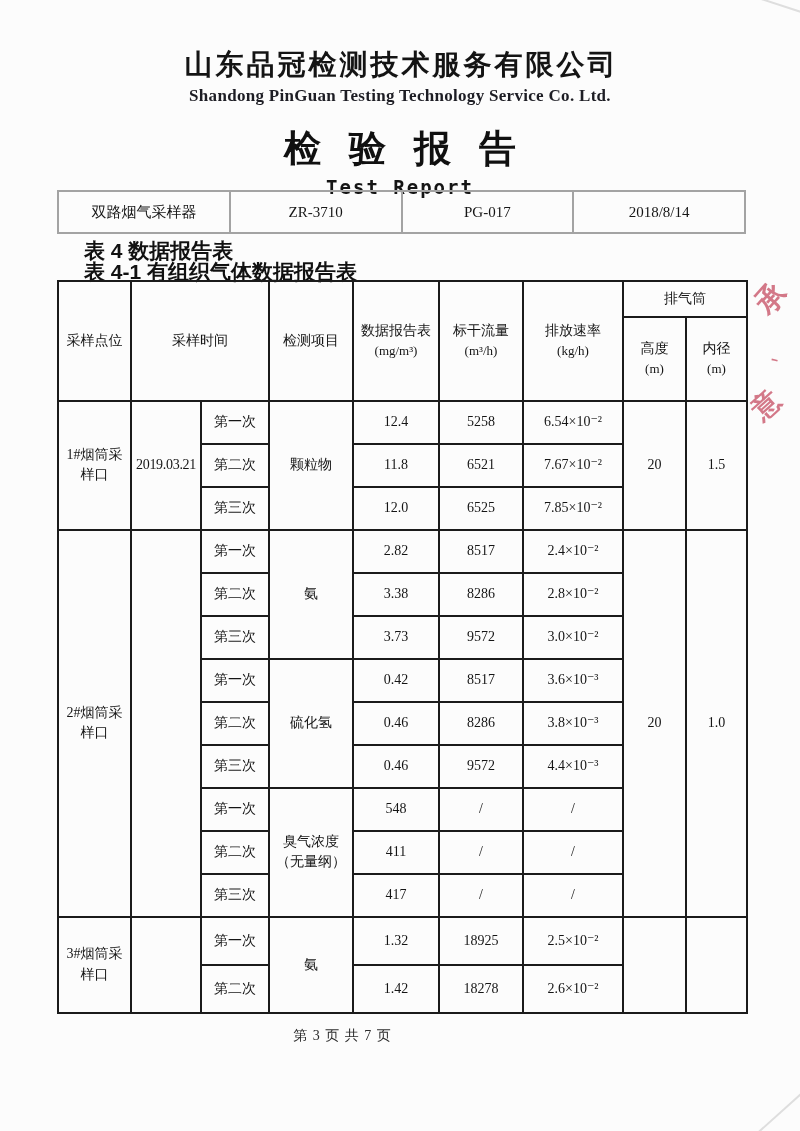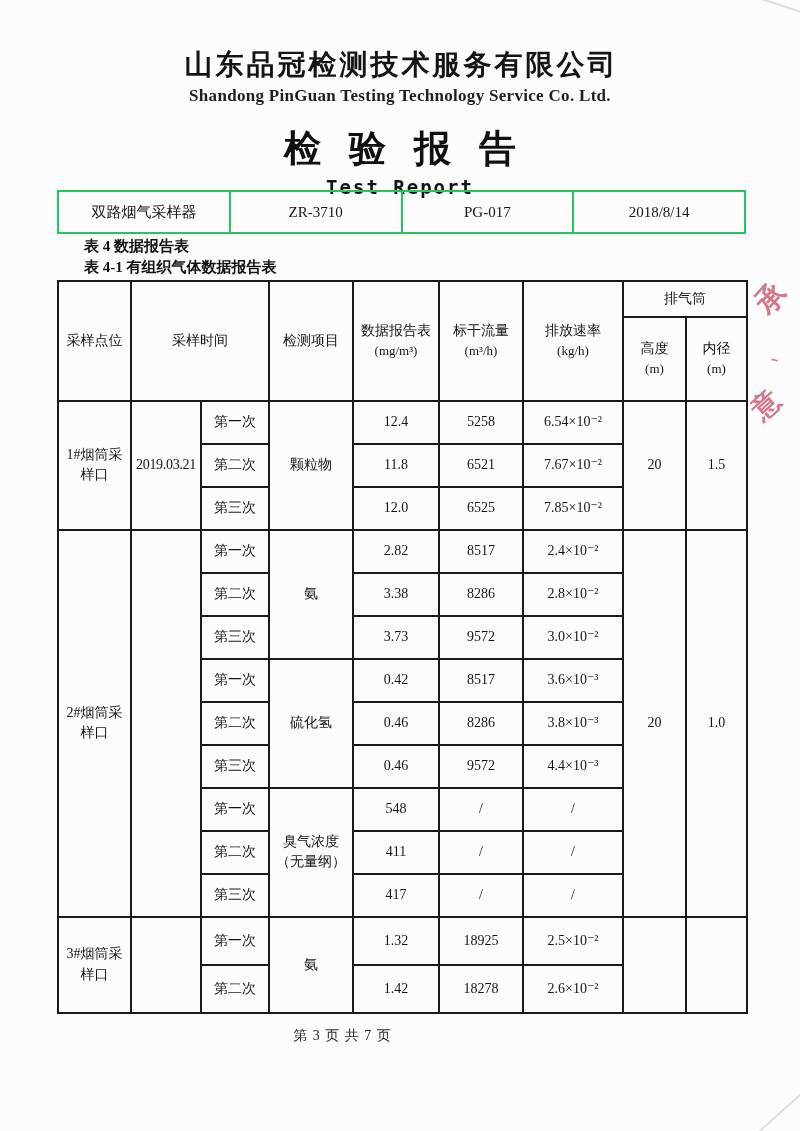--- a/index.html
+++ b/index.html
@@ -43,30 +43,30 @@
     letter-spacing: 2px;
   }
 
   table { border-collapse: collapse; }
 
   .info-table {
     position: absolute; left: 57px; top: 190px;
     width: 689px; table-layout: fixed;
   }
   .info-table td {
-    border: 2px solid #22c55e;
+    border: 2px solid #a3a3a3;
     height: 42px;
     text-align: center; vertical-align: middle;
     font-size: 15px;
   }
 
   .caption { 
     position: absolute; left: 84px;
-    font-family: Liberation Serif, serif;
-    font-size: 15px; font-weight: bold; color: #111;
+    font-family: Liberation Sans, sans-serif;
+    font-size: 21px; font-weight: bold; color: #111;
     white-space: nowrap;
   }
   .caption-1 { top: 237px; }
   .caption-2 { top: 258px; }
 
   .main-table {
     position: absolute; left: 57px; top: 280px;
     width: 689px; table-layout: fixed;
   }
   .main-table td {

